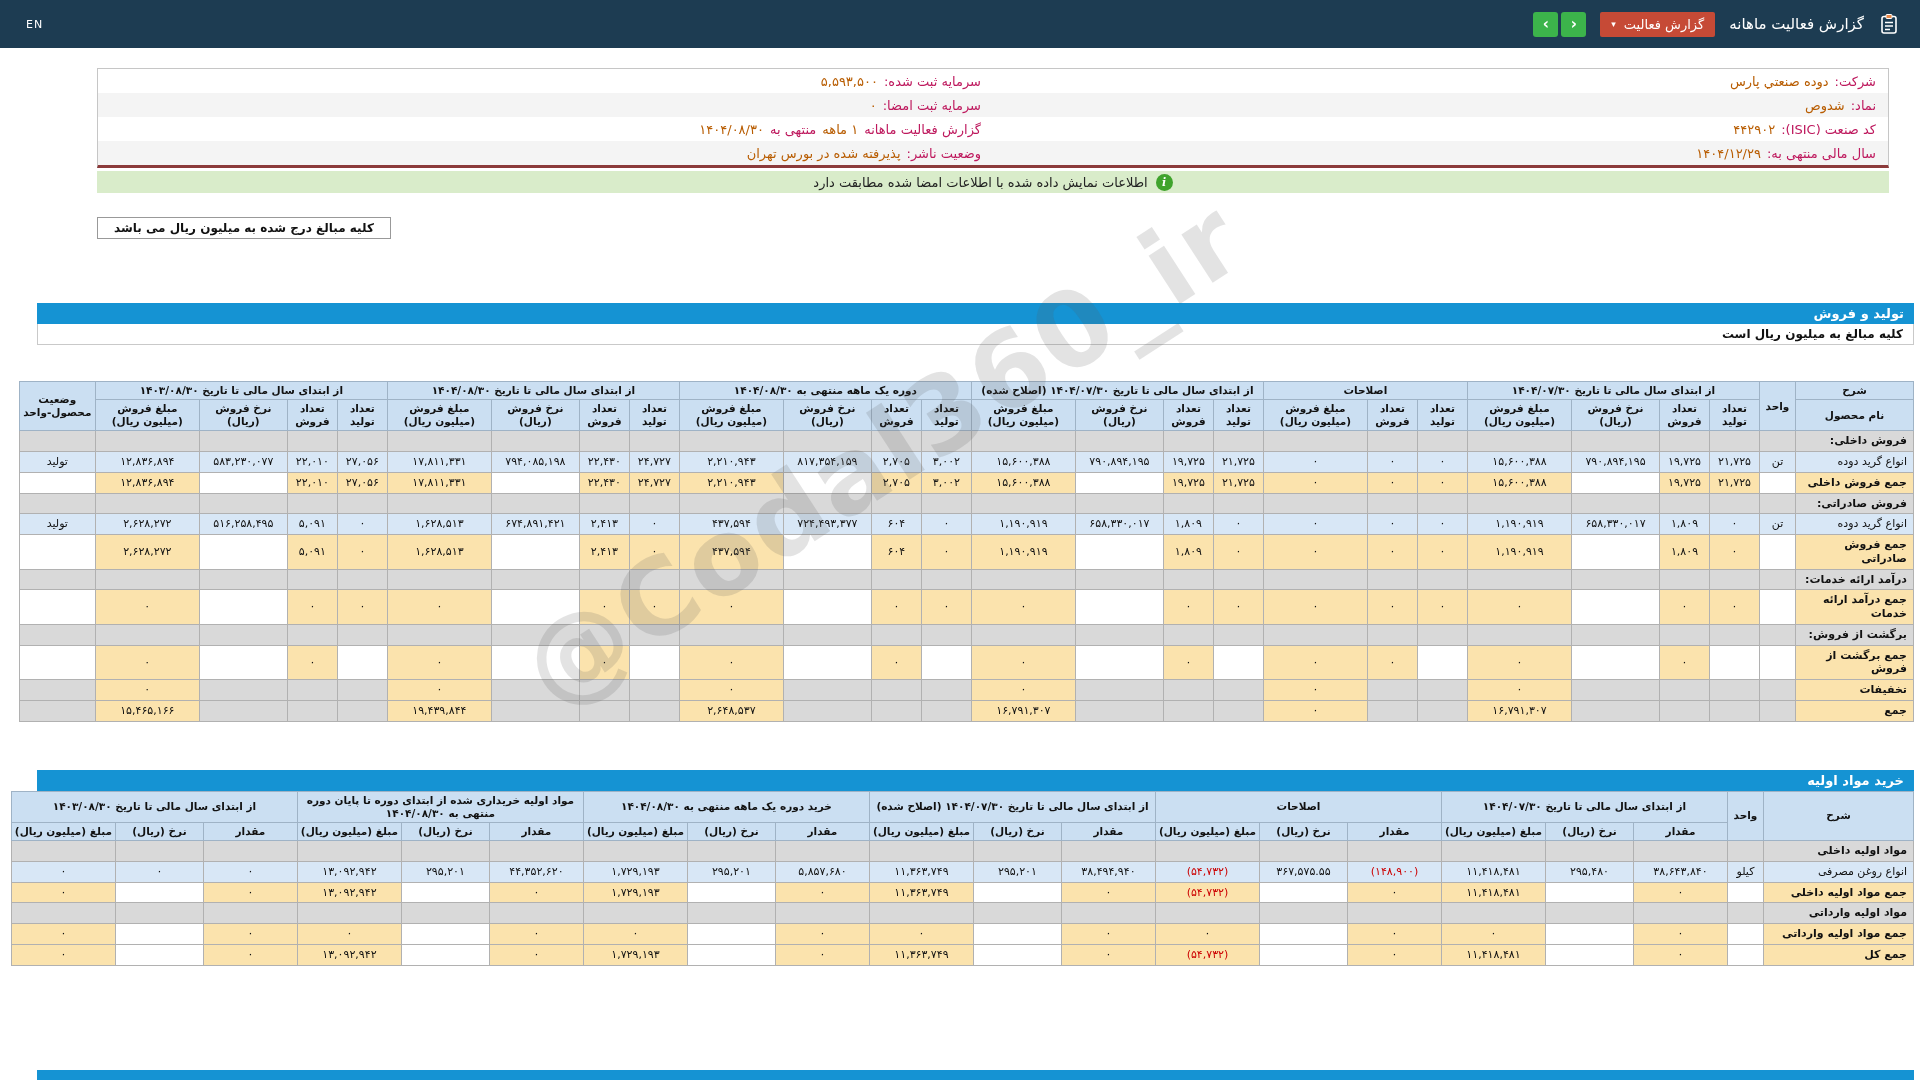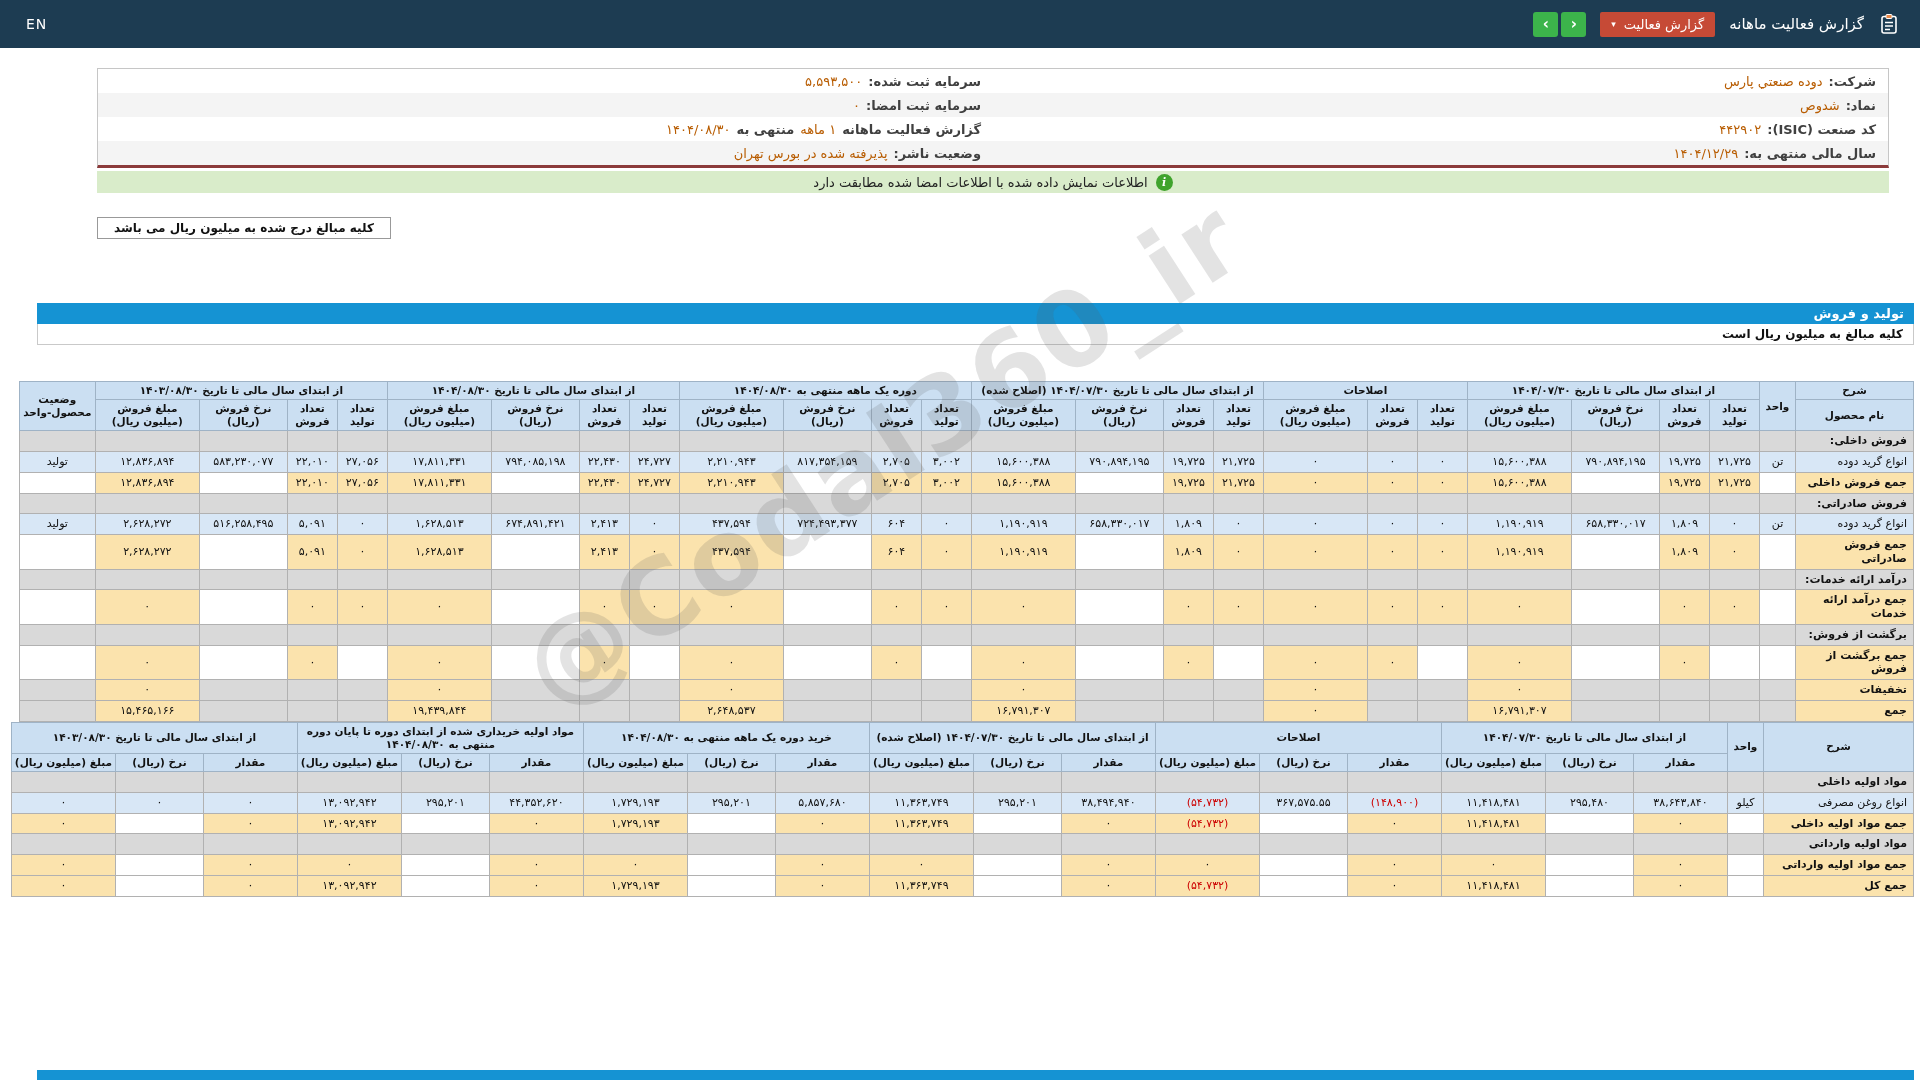--- a/index.html
+++ b/index.html
@@ -16,28 +16,28 @@
     font-family:"DejaVu Sans",sans-serif;
   }
   
   .topbar{height:48px;background:var(--topbar);display:flex;justify-content:space-between;align-items:center;padding:0 20px;}
   .topbar-right{display:flex;align-items:center;gap:14px;}
   .topbar-title{color:#fff;font-size:15px;}
   .report-badge{background:var(--badge-red);color:#fff;border:none;font-family:inherit;font-size:13px;padding:5px 11px;border-radius:2px;display:flex;align-items:center;gap:8px;cursor:pointer;}
   .caret{font-size:9px;line-height:1;}
   .nav-buttons{display:flex;gap:3px;direction:ltr;}
   .nav-btn{width:25px;height:25px;background:var(--nav-green);border:none;border-radius:3px;color:#fff;font-size:15px;font-weight:bold;cursor:pointer;display:flex;align-items:center;justify-content:center;padding:0;font-family:inherit;}
-  .en-btn{background:none;border:none;color:#fff;font-size:14px;cursor:pointer;font-family:inherit;letter-spacing:1px;}
+  .en-btn{background:none;border:none;color:#fff;font-size:11px;cursor:pointer;font-family:inherit;letter-spacing:1px;}
   .report-icon svg{display:block;}
   
   .info-box{margin:20px 31px 0 97px;border:1px solid #c6c6c6;border-bottom:3px solid var(--maroon-line);}
   .info-row{display:flex;min-height:24px;align-items:center;font-size:13px;background:#fff;}
   .info-row.alt{background:#f4f4f4;}
   .info-half{flex:1;padding:2px 12px;display:flex;gap:6px;flex-wrap:wrap;align-items:baseline;}
-  .info-half .lbl{color:#404040;font-weight:bold;}
+  .info-half .lbl{color:#be185d;font-weight:normal;}
   .info-half .val{color:var(--value-orange);}
   
   .sig-bar{margin:3px 31px 0 97px;background:var(--sig-green);min-height:22px;display:flex;align-items:center;justify-content:center;gap:8px;font-size:13px;color:#222;}
   .info-icon{width:17px;height:17px;border-radius:50%;background:#3fa32c;color:#fff;font-weight:bold;font-style:italic;font-size:11px;display:flex;align-items:center;justify-content:center;font-family:"DejaVu Serif",serif;flex:0 0 auto;}
   
   .amounts-wrap{margin:24px 31px 0 97px;text-align:left;}
   .amounts-box{display:inline-block;border:1px solid #999;padding:3px 16px;font-size:12px;font-weight:bold;background:#fff;}
   
   .main{margin:64px 6px 0 37px;position:relative;}
   .section-bar{background:var(--accent-blue);color:#fff;font-weight:bold;font-size:13px;padding:3px 10px;}
@@ -544,20 +544,21 @@
           <td class="c-orange">۱۹,۴۳۹,۸۴۴</td>
           <td class="c-gray"></td>
           <td class="c-gray"></td>
           <td class="c-gray"></td>
           <td class="c-orange">۱۵,۴۶۵,۱۶۶</td>
           <td class="c-gray"></td>
         </tr>
       </tbody>
     </table>
 
+  <div class="section-bar spaced-top2">خرید مواد اولیه</div>
   <table id="purchase-table" class="report-table">
       <colgroup>
         <col style="width: 150px;">
         <col style="width: 36px;">
         <col style="width: 94px;">
         <col style="width: 88px;">
         <col style="width: 104px;">
         <col style="width: 94px;">
         <col style="width: 88px;">
         <col style="width: 104px;">

